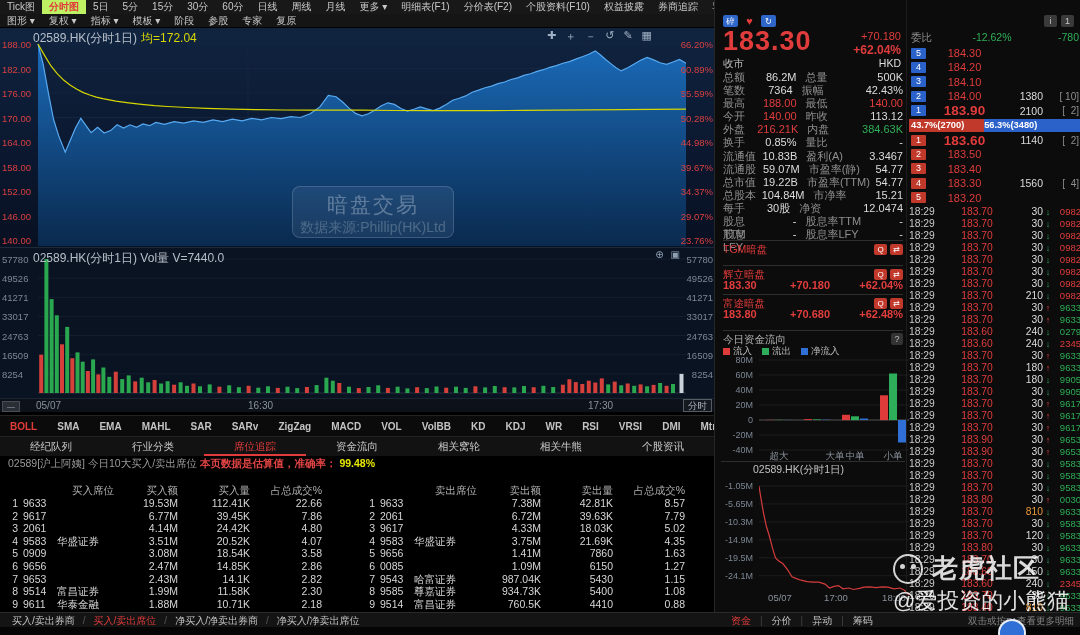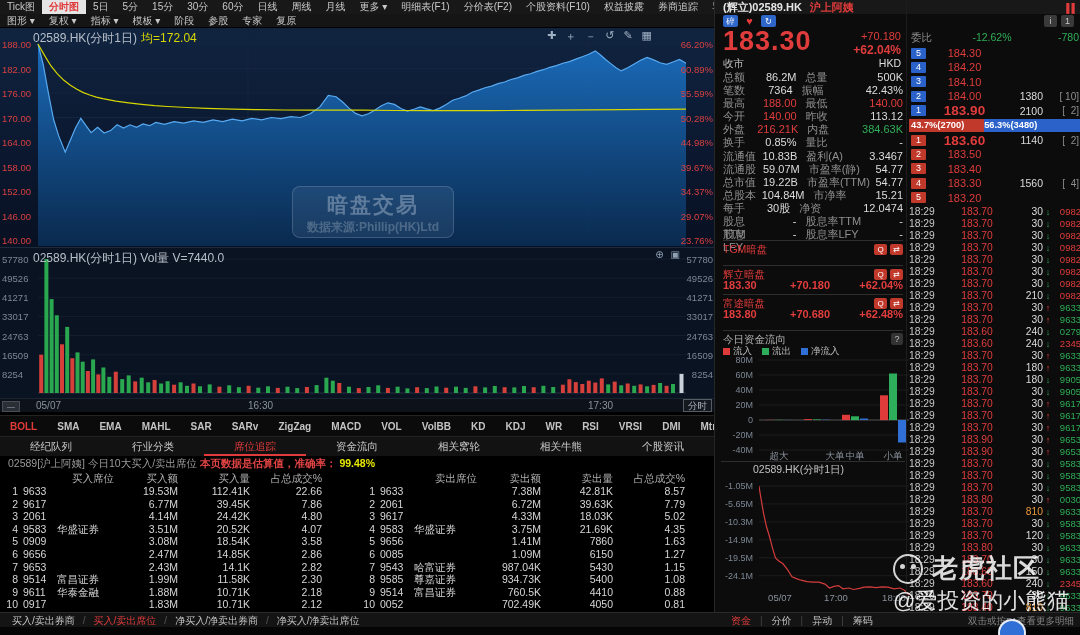--- a/index.html
+++ b/index.html
@@ -2,36 +2,36 @@
 <html><head>
 <meta charset="utf-8">
 <style>
 *{margin:0;padding:0;box-sizing:border-box;font-family:"Liberation Sans","DejaVu Sans",sans-serif;}
 html,body{background:#000;width:1080px;height:635px;overflow:hidden;}
 #app{position:relative;width:1080px;height:635px;background:#000;color:#ccc;overflow:hidden;font-size:11px;}
 
 #tb1{position:absolute;left:0;top:0;width:714px;height:14px;background:#181818;display:flex;align-items:center;font-size:10px;color:#c9c9c9;white-space:nowrap;}
 #tb2{position:absolute;left:0;top:14px;width:714px;height:14px;background:#151515;display:flex;align-items:center;font-size:10px;color:#c9c9c9;white-space:nowrap;border-bottom:1px solid #000;}
 .tbi{padding:0 7px;height:14px;line-height:14px;cursor:default;}
-.tbi.act{color:#e23b3b;background:#e5e5e5;font-weight:bold;}
+.tbi.act{color:#e23b3b;background:#bef264;font-weight:bold;}
 .tbgap{width:14px;}
 
 #chartPane{position:absolute;left:0;top:28px;width:714px;height:219px;background:linear-gradient(180deg,#102440 0%,#0b1830 55%,#081122 100%);}
 #volPane{position:absolute;left:0;top:247px;width:714px;height:151px;background:#0a1322;border-top:1px solid #1c2a3c;}
 .ch-header{position:absolute;left:33px;top:2px;font-size:12px;color:#b7bfc9;z-index:5;}
 .ch-header .avg{color:#d8d800;margin-left:4px;}
 #chartTools{position:absolute;right:62px;top:1px;display:flex;gap:9px;color:#9fb0c2;font-size:11px;z-index:6;}
 #volTools{position:absolute;right:34px;top:1px;display:flex;gap:7px;color:#8fa0b2;font-size:10px;z-index:6;}
 .axl{position:absolute;left:2px;width:36px;font-size:9.5px;color:#d84040;z-index:4;}
 .axr{position:absolute;left:679px;width:34px;text-align:right;font-size:9.5px;color:#d84040;z-index:4;}
 .vxl{position:absolute;left:2px;width:34px;font-size:9.5px;color:#7d8794;z-index:4;}
 .vxr{position:absolute;left:679px;width:34px;text-align:right;font-size:9.5px;color:#7d8794;z-index:4;}
 #wmBox{position:absolute;left:292px;top:158px;width:162px;height:52px;background:rgba(170,190,215,0.10);border:1px solid rgba(190,205,225,0.22);border-radius:8px;text-align:center;z-index:7;}
-#wmBox .t1{font-size:21px;color:rgba(205,215,230,0.38);margin-top:4px;letter-spacing:2px;font-weight:bold;}
-#wmBox .t2{font-size:12px;color:rgba(195,205,220,0.30);font-weight:bold;}
+#wmBox .t1{font-size:21px;color:rgba(205,215,230,0.38);margin-top:4px;letter-spacing:2px;}
+#wmBox .t2{font-size:14px;color:rgba(195,205,220,0.30);}
 
 #timeAxis{position:absolute;left:0;top:398px;width:714px;height:14px;background:#0d1119;border-top:1px solid #1a2330;font-size:10px;color:#8a929c;}
 .tal{position:absolute;top:1px;}
 #taBox{position:absolute;right:2px;top:0;border:1px solid #565d66;color:#aab2bb;padding:0 4px;height:13px;line-height:12px;font-size:9.5px;background:#14181f;}
 #splitIcon{position:absolute;left:2px;top:2px;width:18px;height:11px;background:#2a2e35;border:1px solid #484e57;color:#aab;font-size:8px;line-height:9px;text-align:center;}
 
 #gapStrip{position:absolute;left:0;top:412px;width:714px;height:3px;background:#000;}
 #indBar{position:absolute;left:0;top:415px;width:714px;height:22px;background:#0b0b0b;border-top:1px solid #232323;border-bottom:1px solid #232323;display:flex;align-items:center;font-size:10px;font-weight:bold;color:#c4c4c4;}
 .ind{padding:0 10px;}
 .ind.act{color:#e23b3b;}
@@ -43,21 +43,21 @@
 #notice{position:absolute;left:8px;top:457px;width:706px;height:14px;font-size:10.5px;white-space:nowrap;}
 #notice .n1{color:#9a9a9a;}
 #notice .n2{color:#e24444;font-weight:bold;}
 #notice .n3{color:#e8e800;font-weight:bold;}
 
 #seatTables{position:absolute;left:0;top:471px;width:714px;height:141px;font-size:10.5px;color:#d6d6d6;}
 .seat{position:absolute;top:0;}
 #buyTable{left:0;width:322px;}
 #sellTable{left:357px;width:328px;}
 .srow{display:flex;height:12.6px;line-height:12.6px;align-items:center;}
-.shead{color:#b0b0b0;height:14px;line-height:14px;}
+.shead{color:#b0b0b0;height:14px;line-height:14px;margin-top:12px;}
 .c-rank{width:18px;text-align:right;}
 .c-code{width:34px;margin-left:5px;}
 .c-name{flex:1;}
 .c-amt{width:64px;text-align:right;}
 .c-vol{width:72px;text-align:right;}
 .c-pct{width:72px;text-align:right;}
 
 #bottomBar{position:absolute;left:0;top:612px;width:1080px;height:15px;background:#141414;border-top:1px solid #2a2a2a;font-size:10px;color:#c4c4c4;}
 #btabs{position:absolute;left:4px;top:0;display:flex;height:15px;line-height:15px;}
 .btab{padding:0 8px;}
@@ -563,24 +563,20 @@
         <div class="msep">|</div>
         <div class="mtab">异动</div>
         <div class="msep">|</div>
         <div class="mtab">筹码</div>
       </div>
     <div id="helpTxt">双击或按F1查看更多明细</div>
   </div>
   <div id="bottomStrip"></div>
 
   <div id="rightPanel">
-    <div id="rpTitle">
-      <span class="code">(辉立)02589.HK</span><span class="name">沪上阿姨</span>
-      <div id="rpTitleBtn">▌▌</div>
-    </div>
     <div id="rpIcons">
         <div class="rico blue">碎</div>
         <div class="rico heart">♥</div>
         <div class="rico blue">↻</div>
       </div>
     <div id="rpIconsR">
         <div class="gico">i</div>
         <div class="gico">1</div>
       </div>
     <div id="rpPrice">183.30</div>

